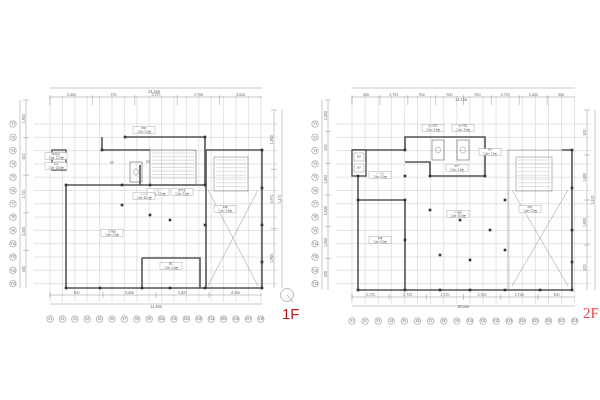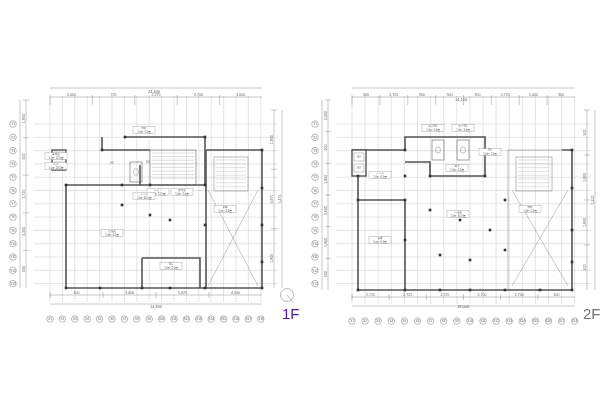--- a/index.html
+++ b/index.html
@@ -458,20 +458,20 @@
       <text x="458" y="213.4" class="roomtxt" text-anchor="middle">会議室</text>
       <text x="458" y="216.6" class="roomtxt" text-anchor="middle">1.0m² 40.0畳</text>
       <rect x="369" y="236.5" width="22" height="7" fill="#fff" stroke="#777" stroke-width="0.3"></rect>
       <text x="380" y="239.4" class="roomtxt" text-anchor="middle">倉庫</text>
       <text x="380" y="242.6" class="roomtxt" text-anchor="middle">1.0m² 6.0畳</text>
       <rect x="519" y="205.5" width="22" height="7" fill="#fff" stroke="#777" stroke-width="0.3"></rect>
       <text x="530" y="208.4" class="roomtxt" text-anchor="middle">階段</text>
       <text x="530" y="211.6" class="roomtxt" text-anchor="middle">1.0m² 5.0畳</text>
     </svg>
 
-  <div style="position:absolute;left:282px;top:305px;font-size:15px;color:#4c1d95;">1F</div>
-  <div style="position:absolute;left:583px;top:305px;font-size:15px;color:#737373;">2F</div>
+  <div style="position:absolute;left:282px;top:305px;font-size:15px;color:#b91c1c;">1F</div>
+  <div style="position:absolute;left:583px;top:305px;font-size:15px;color:#ef4444;font-family:Liberation Serif, serif;">2F</div>
 
   <div style="position:absolute;left:148px;top:89px;font-size:4px;color:#666;">24,400</div>
   <div style="position:absolute;left:455px;top:97px;font-size:4px;color:#666;">14,100</div>
   <div style="position:absolute;left:150px;top:304px;font-size:4px;color:#666;">14,800</div>
   <div style="position:absolute;left:457px;top:304px;font-size:4px;color:#666;">18,000</div>
 </div>
 
 </body></html>

